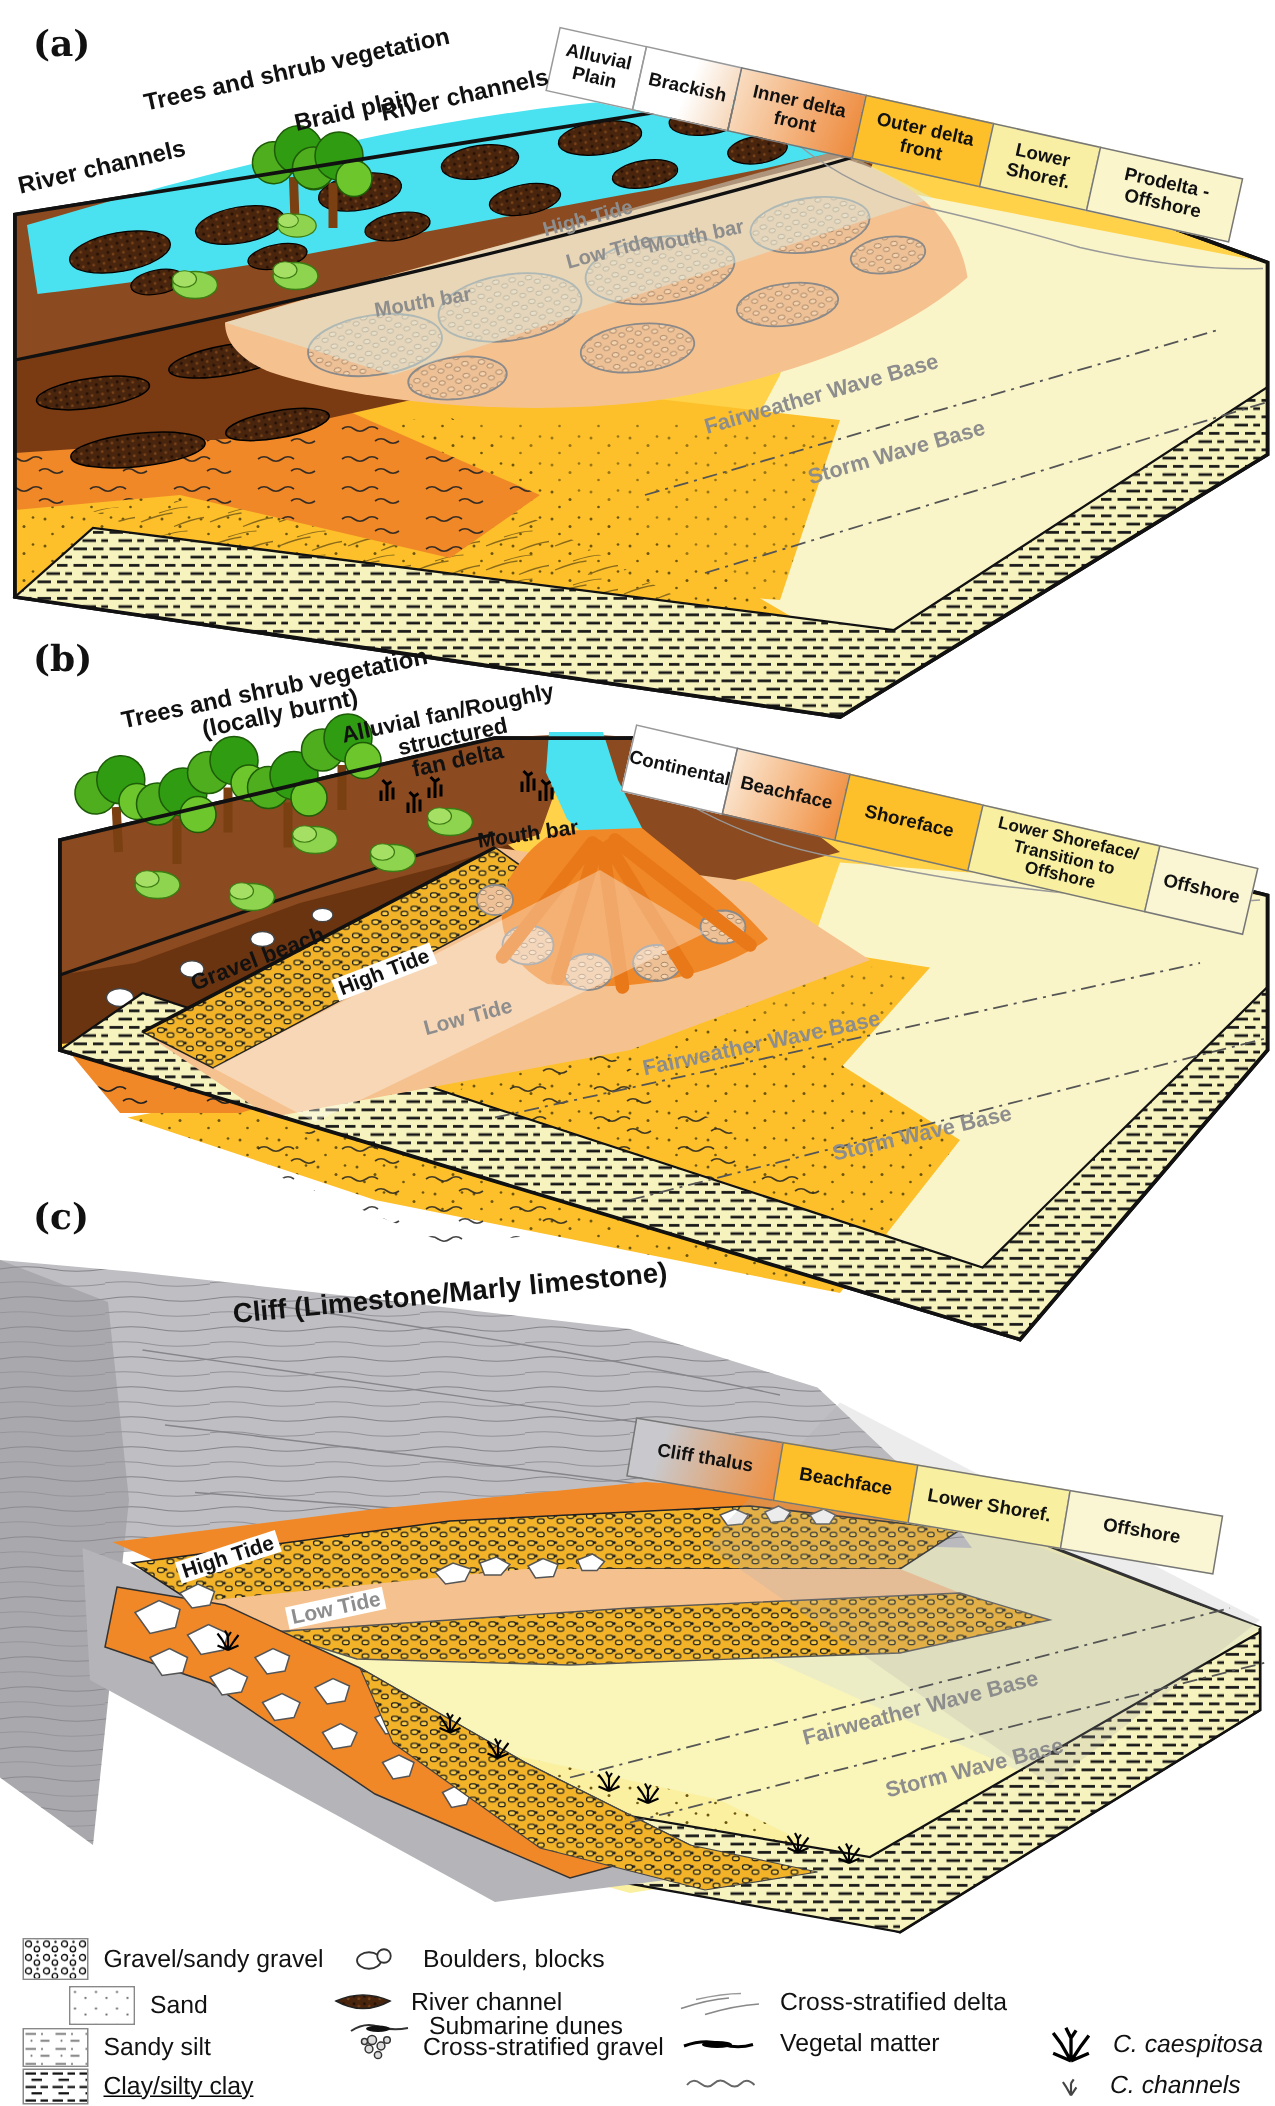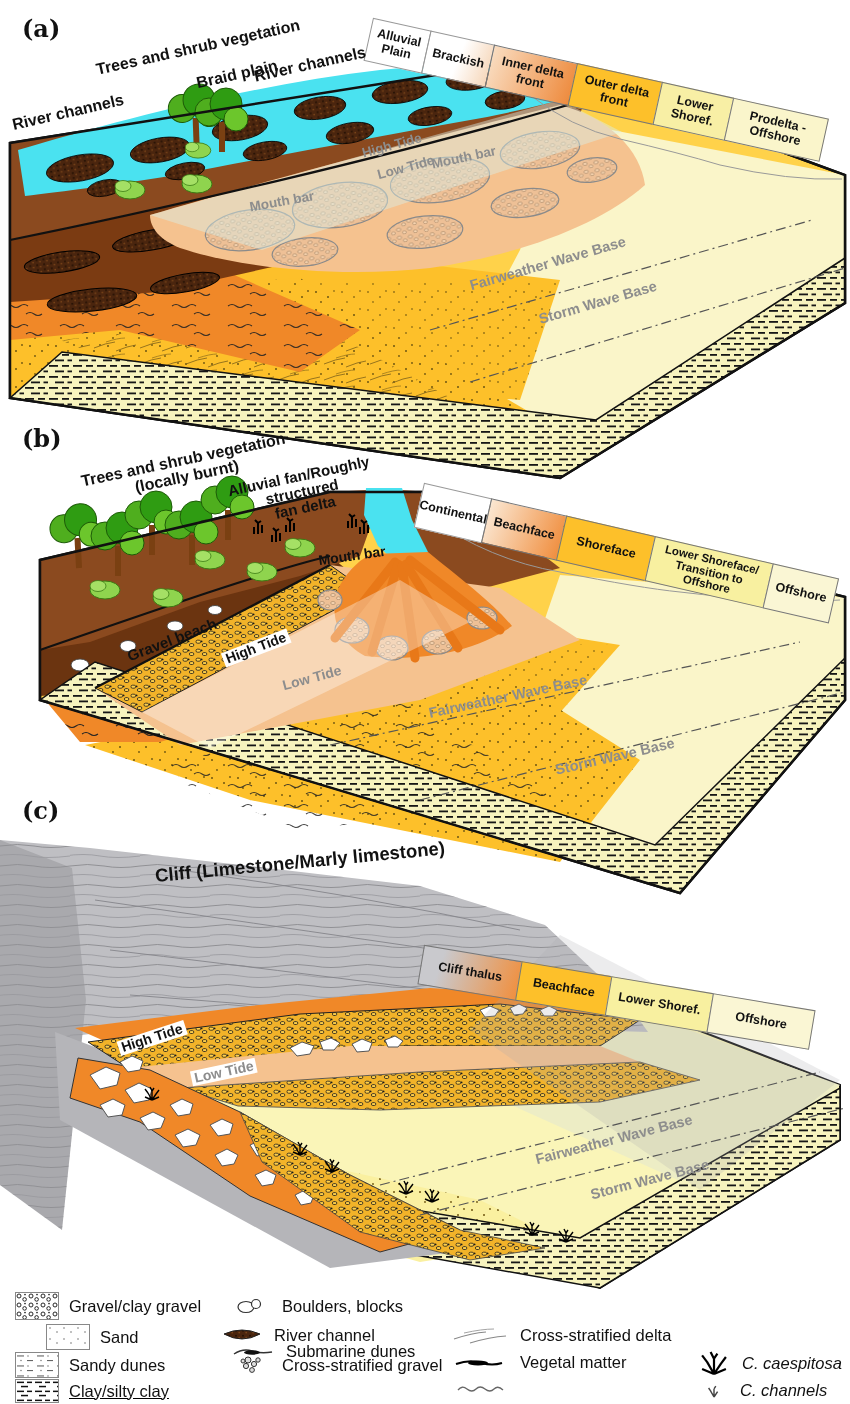--- a/index.html
+++ b/index.html
@@ -378,33 +378,33 @@
   <div class="seg" style="width: 100px; background: linear-gradient(100deg, rgb(201, 201, 205) 20%, rgb(240, 144, 64));">Cliff thalus</div>
   <div class="seg" style="width: 92px; background: rgb(253, 192, 42);">Beachface</div>
   <div class="seg" style="width: 104px; background: rgb(248, 240, 160);">Lower Shoref.</div>
   <div class="seg" style="width: 104px; background: rgb(250, 246, 212);">Offshore</div>
 </div>
 
 <div class="legend-item" style="left:15px;top:1292px;">
   <svg class="sw" width="42" height="26">
         <rect width="42" height="26" fill="url(#gravelBW)"></rect>
       </svg>
-  <span class="txt">Gravel/clay gravel</span>
+  <span class="txt">Gravel/sandy gravel</span>
 </div>
 <div class="legend-item" style="left:15px;top:1324px;margin-left:31px;">
   <svg class="sw" width="42" height="24">
         <rect width="42" height="24" fill="url(#sandBW)"></rect>
       </svg>
   <span class="txt">Sand</span>
 </div>
 <div class="legend-item" style="left:15px;top:1352px;">
   <svg class="sw" width="42" height="24">
         <rect width="42" height="24" fill="url(#siltBW)"></rect>
       </svg>
-  <span class="txt">Sandy dunes</span>
+  <span class="txt">Sandy silt</span>
 </div>
 <div class="legend-item" style="left:15px;top:1379px;text-decoration:underline;">
   <svg class="sw" width="42" height="22">
         <rect width="42" height="22" fill="url(#clayBW)"></rect>
       </svg>
   <span class="txt">Clay/silty clay</span>
 </div>
 
 <div class="legend-item" style="left:232px;top:1294px;">
   <svg width="40" height="24">

